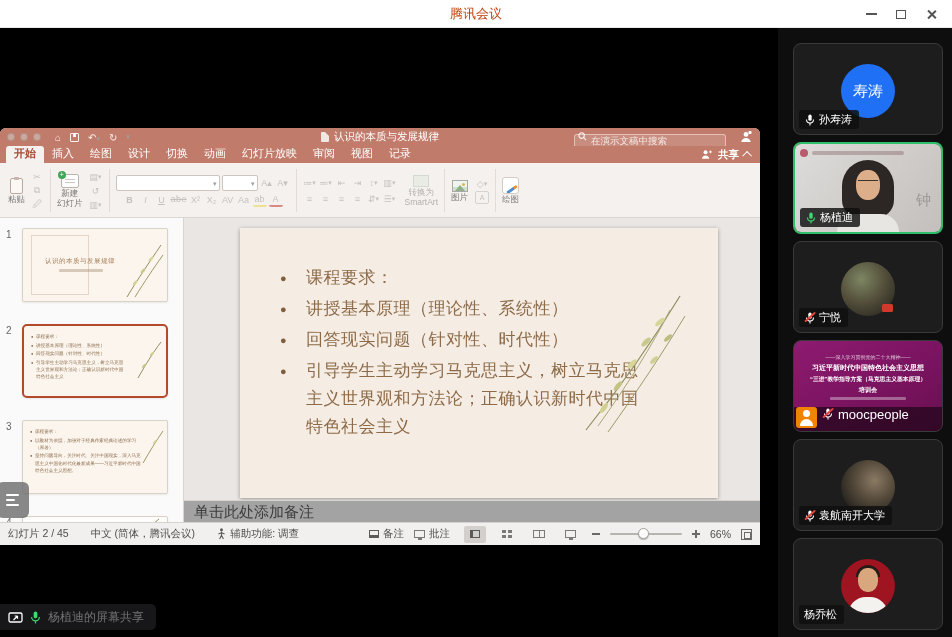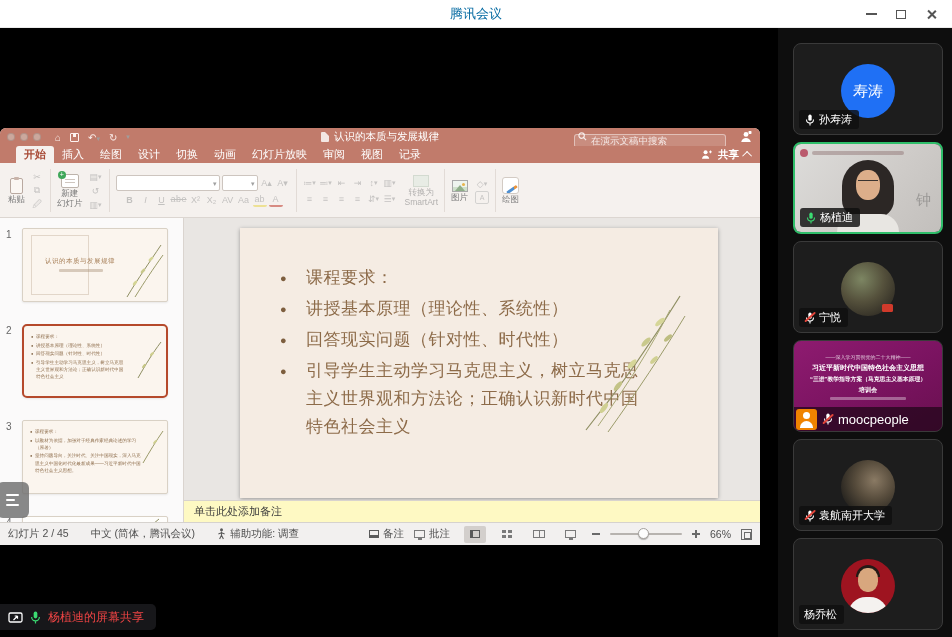--- a/index.html
+++ b/index.html
@@ -3,21 +3,21 @@
 <meta charset="utf-8">
 <style>
   * { margin:0; padding:0; box-sizing:border-box; }
   html,body { background:#2a2a2a; }
   body { font-family:"Liberation Sans", sans-serif; }
   .app { position:relative; width:952px; height:637px; background:#000; overflow:hidden; }
 
   
   .tm-titlebar { position:absolute; top:0; left:0; width:952px; height:28px; background:#ffffff;
     border-bottom:1px solid #ebebeb; display:flex; align-items:center; justify-content:center; }
-  .tm-title { font-size:13px; color:#0369a1; }
+  .tm-title { font-size:13px; color:#c2410c; }
   .tm-controls { position:absolute; right:6px; top:0; height:28px; display:flex; align-items:center; }
   .tm-btn { width:30px; height:28px; display:flex; align-items:center; justify-content:center; cursor:default; }
   .ic-min { width:11px; height:2px; background:#555; }
   .ic-max { width:10px; height:9px; border:1.5px solid #555; }
   .ic-close { position:relative; width:11px; height:11px; }
   .ic-close::before,.ic-close::after { content:""; position:absolute; left:5px; top:0; width:1.6px; height:11px; background:#555; }
   .ic-close::before { transform:rotate(45deg);} .ic-close::after { transform:rotate(-45deg);}
 
   .tm-body { position:absolute; top:28px; left:0; width:952px; height:609px; display:flex; }
   .share-area { position:relative; width:778px; height:609px; background:#000; }
@@ -38,21 +38,21 @@
   .doc-icon::after { content:""; position:absolute; right:0; top:0; border:2px solid #c17b6b; border-left-color:transparent; border-bottom-color:transparent; }
   .doc-title { font-size:10.5px; color:#fff; }
   .search-wrap { position:absolute; right:34px; top:2px; }
   .searchbox { width:152px; height:14px; background:rgba(255,255,255,.14); border:1px solid rgba(255,255,255,.45);
     border-radius:3px; font-size:9.5px; color:#fff; padding:0 4px 0 16px; outline:none; }
   .searchbox::placeholder { color:rgba(255,255,255,.8); }
   .search-glyph { position:absolute; left:4px; top:2px; width:9px; height:9px; }
   .search-glyph circle,.search-glyph line { stroke:rgba(255,255,255,.85); fill:none; stroke-width:1.3; }
   .tb-person { position:absolute; right:8px; top:3px; }
 
-  .ppt-tabbar { height:17px; background:#c17b6b; display:flex; align-items:flex-end; padding-left:16px; flex:0 0 17px; position:relative; }
+  .ppt-tabbar { height:17px; background:#c17b6b; display:flex; align-items:flex-end; padding-left:6px; flex:0 0 17px; position:relative;font-family:Liberation Mono, monospace; }
   .tab { font-size:11px; color:#fff; padding:2px 8px 2px; line-height:13px; white-space:nowrap; }
   .tab.active { background:#f5f1ee; color:#a84a36; font-weight:bold; border-radius:3px 3px 0 0; }
   .tab-right { position:absolute; right:8px; top:0; height:17px; display:flex; align-items:center; gap:6px; color:#fff; font-size:10.5px; font-weight:bold; }
   .chev-up { width:7px; height:7px; border-left:1.6px solid #fff; border-top:1.6px solid #fff; transform:rotate(45deg) translateY(2px); }
 
   .ribbon { height:55px; background:#f5f1ee; border-bottom:1px solid #dcd6d1; display:flex; align-items:stretch; padding:3px 2px 2px 4px; flex:0 0 55px; }
   .rgroup { display:flex; align-items:center; padding:0 4px; }
   .rsep { width:1px; background:#e2dbd6; margin:3px 2px; }
   .rcol { display:flex; flex-direction:column; align-items:center; justify-content:center; gap:1px; }
   .rlabel { font-size:8.5px; color:#7a7a7a; line-height:9px; text-align:center; }
@@ -94,21 +94,21 @@
   .plant { position:absolute; }
 
   .edit-col { flex:1; display:flex; flex-direction:column; min-width:0; }
   .editor { flex:1; background:#e9e6e3; position:relative; overflow:hidden; }
   .slide-canvas { position:absolute; left:56px; top:10px; width:478px; height:270px; background:#f5ece3;
     box-shadow:0 1px 4px rgba(0,0,0,.35); }
   .bullets { position:absolute; left:40px; top:36px; width:360px; }
   .bullet-row { display:flex; margin-bottom:3px; }
   .bullet-row .dot { width:26px; color:#7d5e3e; font-size:11px; line-height:28px; }
   .bullet-row .txt { flex:1; font-size:17px; line-height:28px; color:#8d6b49; letter-spacing:.5px; }
-  .notes { height:22px; background:#fef9c3; border-top:1px solid #d8d3ce; font-size:11px; color:#3c3c3c;
+  .notes { height:22px; background:#a3a3a3; border-top:1px solid #d8d3ce; font-size:15px; color:#3c3c3c;
     line-height:21px; padding-left:10px; flex:0 0 22px; }
 
   .statusbar { height:23px; background:#f2f0ef; border-top:1px solid #d6d2ce; display:flex; align-items:center;
     font-size:10.5px; color:#4f4f4f; padding:0 8px; flex:0 0 23px; }
   .sb-item { margin-right:22px; white-space:nowrap; display:flex; align-items:center; gap:4px; }
   .sb-right { margin-left:auto; display:flex; align-items:center; gap:10px; }
   .viewbtn { width:22px; height:17px; display:flex; align-items:center; justify-content:center; border-radius:2px; }
   .viewbtn.active { background:#d3cfcc; }
   .vb-normal { width:10px; height:8px; border:1px solid #5a5a5a; border-left-width:3px; }
   .vb-grid { display:grid; grid-template-columns:4px 4px; gap:1.5px; }
@@ -129,21 +129,21 @@
 
   
   .float-btn { position:absolute; left:-3px; top:454px; width:32px; height:36px; background:rgba(108,108,108,.8);
     border-radius:6px; z-index:30; display:flex; flex-direction:column; justify-content:center; gap:3px; padding-left:9px; }
   .float-btn i { display:block; height:2px; background:#fff; border-radius:1px; }
   .float-btn i:nth-child(1){ width:13px; } .float-btn i:nth-child(2){ width:9px; } .float-btn i:nth-child(3){ width:13px; }
 
   
   .share-pill { position:absolute; left:0; bottom:7px; height:26px; background:#17171a; border-radius:0 5px 5px 0;
     display:flex; align-items:center; gap:7px; padding:0 12px 0 8px; z-index:40; }
-  .share-pill .txt { color:#ef4444; font-size:12px; }
+  .share-pill .txt { color:#737373; font-size:12px; }
 
   
   .tile { position:relative; width:150px; height:92px; margin-bottom:7px; background:#1d1d1d;
     border:1px solid #3a3a3a; border-radius:8px; overflow:hidden; }
   .tile.active { border:2px solid #2fbe6a; }
   .name-tag { position:absolute; left:5px; bottom:5px; background:rgba(15,15,15,.82); border-radius:3px;
     padding:2px 7px 2px 5px; display:flex; align-items:center; gap:4px; max-width:138px; }
   .name-tag .nm { color:#fff; font-size:11px; white-space:nowrap; }
   .avatar { position:absolute; left:50%; top:20px; transform:translateX(-50%); width:54px; height:54px; border-radius:50%;
     display:flex; align-items:center; justify-content:center; }
@@ -165,21 +165,21 @@
   .v-water { position:absolute; left:17px; top:7px; width:92px; height:4px; background:rgba(140,110,110,.45); border-radius:2px; }
   .v-callig { position:absolute; right:8px; bottom:22px; font-size:15px; color:rgba(70,70,70,.35); letter-spacing:2px; }
 
   .tile-mooc { background:linear-gradient(150deg,#8e1b70 0%, #7a1360 55%, #69104f 100%); }
   .mooc-lines { position:absolute; left:0; right:0; top:13px; text-align:center; color:#fff; }
   .mooc-l0 { font-size:5px; opacity:.75; margin-bottom:3px; }
   .mooc-l1 { font-size:7px; font-weight:bold; margin-bottom:2px; }
   .mooc-l2 { font-size:5.8px; font-weight:bold; margin-bottom:2px; }
   .mooc-l3 { font-size:6.2px; font-weight:bold; }
   .mooc-date { position:absolute; left:36px; right:36px; top:56px; height:3px; background:rgba(255,255,255,.35); border-radius:1px; }
-  .mooc-bar { position:absolute; left:0; right:0; bottom:0; height:24px; background:rgba(30,6,24,.72); display:flex; align-items:center; gap:5px; padding-left:2px; }
+  .mooc-bar { position:absolute; left:0; right:0; bottom:0; height:24px; background:rgba(30,6,24,.72); display:flex; gap:5px; padding-left:2px; }
   .mooc-badge { width:21px; height:21px; background:#f08300; border-radius:3px; position:relative; flex:0 0 21px; }
   .mooc-badge::before { content:""; position:absolute; left:7px; top:3px; width:7px; height:7px; border-radius:50%; background:#fff; }
   .mooc-badge::after { content:""; position:absolute; left:4px; bottom:2px; width:13px; height:7px; border-radius:7px 7px 0 0; background:#fff; }
   .mooc-name { color:#fff; font-size:13px; }
 
   .micwrap { position:relative; display:inline-flex; width:11px; height:13px; align-items:center; justify-content:center; flex:0 0 11px; }
   .mic-on { color:#ffffff; } .mic-green { color:#3bdb72; } .mic-mute { color:#ffffff; }
   .slash { position:absolute; left:-1px; top:5px; width:14px; height:1.7px; background:#e0443a; transform:rotate(-42deg); border-radius:1px; }
 
   .person-svg circle,.person-svg path { fill:#fff; }

